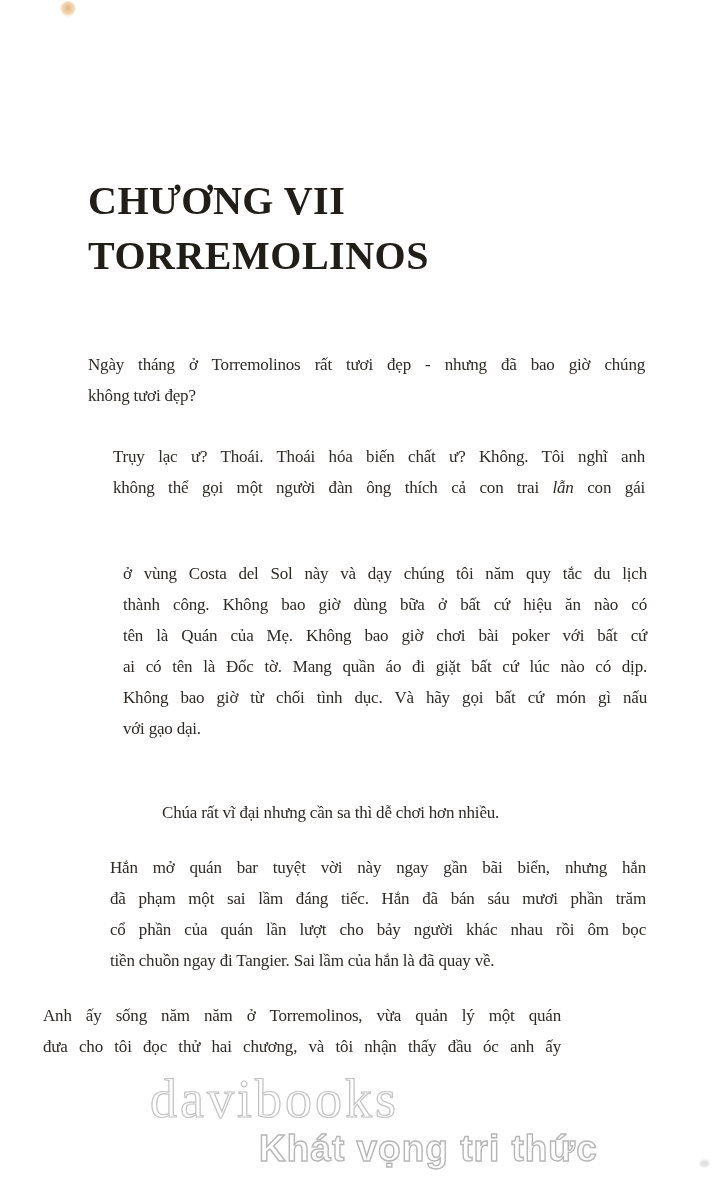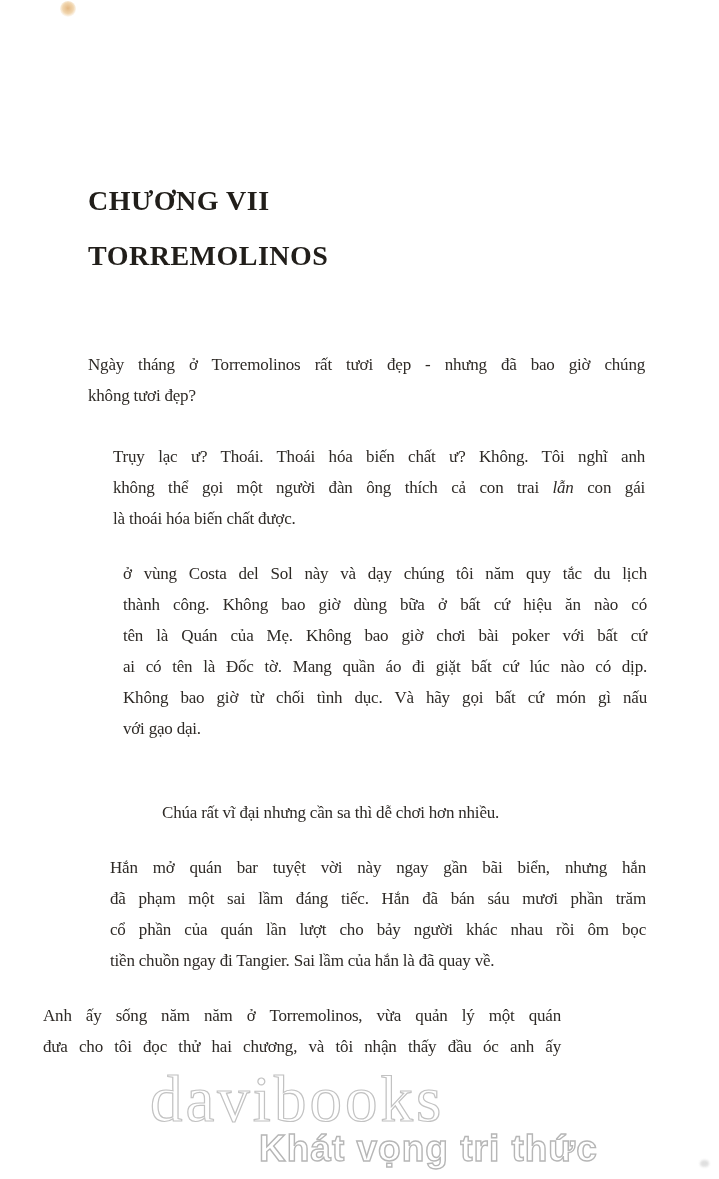--- a/index.html
+++ b/index.html
@@ -27,42 +27,42 @@
     width: 9px; height: 7px;
     border-radius: 50%;
     background: #d2d2d2;
     opacity: 0.7;
     filter: blur(1px);
   }
   .chapter {
     position: absolute;
     left: 88px; top: 173px;
     margin: 0;
-    font-size: 28px;
+    font-size: 40px;
     line-height: 55px;
     font-weight: 700;
     letter-spacing: 0.5px;
     color: #211e1a;
   }
   .ch-line { display: block; }
   .para { position: absolute; font-size: 17px; letter-spacing: -0.2px; }
   .ln { line-height: 31px; min-height: 31px; }
   .j { text-align: justify; text-align-last: justify; }
   .em-word { font-style: italic; }
   .p1 { left: 88px;  top: 349px; width: 557px; }
   .p2 { left: 113px; top: 441px; width: 532px; }
   .p3 { left: 123px; top: 558px; width: 524px; }
   .p4 { left: 162px; top: 797px; width: 500px; }
   .p5 { left: 110px; top: 852px; width: 536px; }
   .p6 { left: 43px;  top: 1000px; width: 518px; }
   .wm-brand {
     position: absolute;
     left: 150px; top: 1058px;
     font-family: "Liberation Serif", "DejaVu Serif", serif;
-    font-size: 65px;
+    font-size: 54px;
     line-height: 82px;
     letter-spacing: 3px;
     color: transparent;
     -webkit-text-stroke: 1.2px #c2c2c2;
     z-index: 3;
   }
   .wm-tagline {
     position: absolute;
     left: 259px; top: 1128px;
     font-family: "Liberation Sans", "DejaVu Sans", sans-serif;
@@ -88,21 +88,20 @@
   </h1>
 
   <div class="para p1">
     <div class="ln j">Ngày tháng ở Torremolinos rất tươi đẹp - nhưng đã bao giờ chúng</div>
     <div class="ln">không tươi đẹp?</div>
   </div>
 
   <div class="para p2">
     <div class="ln j">Trụy lạc ư? Thoái. Thoái hóa biến chất ư? Không. Tôi nghĩ anh</div>
     <div class="ln j"><span>không thể gọi một người đàn ông thích cả con trai </span><span class="em-word">lẫn</span><span> con gái</span></div>
-    <div class="ln">là thoái hóa biến chất được.</div>
   </div>
 
   <div class="para p3">
     <div class="ln j">ở vùng Costa del Sol này và dạy chúng tôi năm quy tắc du lịch</div>
     <div class="ln j">thành công. Không bao giờ dùng bữa ở bất cứ hiệu ăn nào có</div>
     <div class="ln j">tên là Quán của Mẹ. Không bao giờ chơi bài poker với bất cứ</div>
     <div class="ln j">ai có tên là Đốc tờ. Mang quần áo đi giặt bất cứ lúc nào có dịp.</div>
     <div class="ln j">Không bao giờ từ chối tình dục. Và hãy gọi bất cứ món gì nấu</div>
     <div class="ln">với gạo dại.</div>
   </div>

